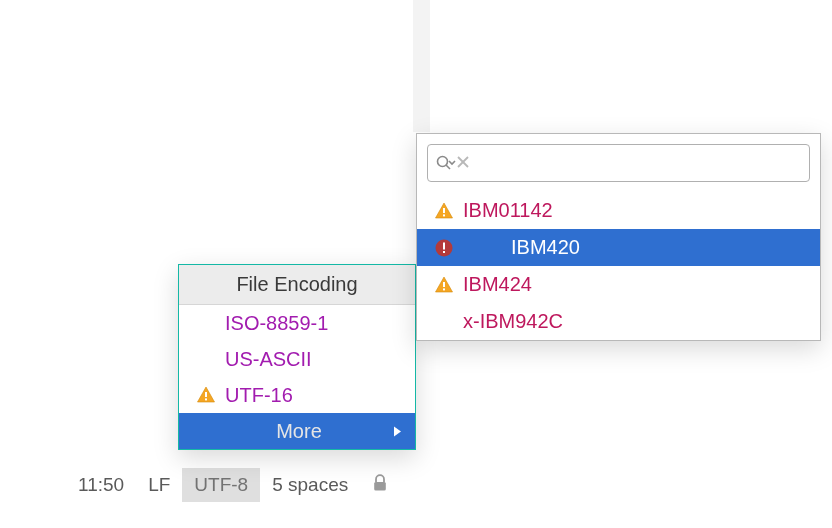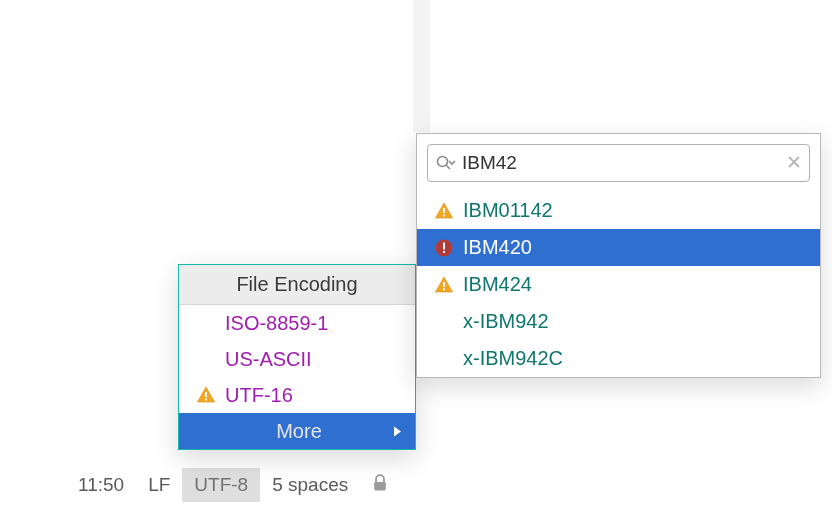--- a/index.html
+++ b/index.html
@@ -121,32 +121,33 @@
       padding: 0 6px;
     }
     .search-box .mag { color: #7d7d7d; display:flex; align-items:center;}
     .search-box .clear { color: #b0b0b0; font-size: 18px; cursor:pointer;}
     .result-item {
       display: flex;
       align-items: center;
       height: 37px;
       padding: 0 10px 0 14px;
       font-size: 20px;
-      color: #0f766e;
+      color: #be185d;
       cursor: pointer;
     }
     .result-item .icon-slot {
       width: 26px;
       display: flex;
       justify-content: center;
       margin-right: 6px;
     }
     .result-item.sel {
       background: #2f6fd0;
       color: #fff;
+      gap: 48px;
     }
   </style>
 </head>
 <body>
 
 <div class="editor-area">
   <div class="editor-scrollbar-track"></div>
 </div>
 
 <div class="status-bar">
@@ -197,21 +198,20 @@
 
 <div class="search-popup">
   <div class="search-box">
     <span class="mag">
       <svg width="20" height="16" viewBox="0 0 20 16">
           <circle cx="6.5" cy="6.5" r="5" fill="none" stroke="#8a8a8a" stroke-width="1.6"></circle>
           <line x1="10" y1="10" x2="14" y2="14" stroke="#8a8a8a" stroke-width="1.6"></line>
           <path d="M15 5 l3 3 l3 -3" fill="none" stroke="#8a8a8a" stroke-width="1.6" transform="translate(-2,1)"></path>
         </svg>
     </span>
-    <input type="text" value="IBM42" style="">
     <span class="clear">
       <svg width="14" height="14" viewBox="0 0 14 14">
           <line x1="2" y1="2" x2="12" y2="12" stroke="#b8b8b8" stroke-width="1.8"></line>
           <line x1="12" y1="2" x2="2" y2="12" stroke="#b8b8b8" stroke-width="1.8"></line>
         </svg>
     </span>
   </div>
   <div id="search-results">
       <div class="result-item">
         <span class="icon-slot">
@@ -238,20 +238,16 @@
           <svg width="20" height="20" viewBox="0 0 20 20">
             <path d="M10 2 L18.5 17 H1.5 Z" fill="#f5a623" stroke="#d48a0a" stroke-width="0.6"></path>
             <rect x="9" y="7" width="2" height="5" fill="#fff"></rect>
             <rect x="9" y="13.4" width="2" height="2" fill="#fff"></rect>
           </svg>
         </span>
         <span>IBM424</span>
       </div>
       <div class="result-item">
         <span class="icon-slot"></span>
-        <span>x-IBM942</span>
-      </div>
-      <div class="result-item">
-        <span class="icon-slot"></span>
         <span>x-IBM942C</span>
       </div>
     </div>
 </div>
 
 </body></html>

